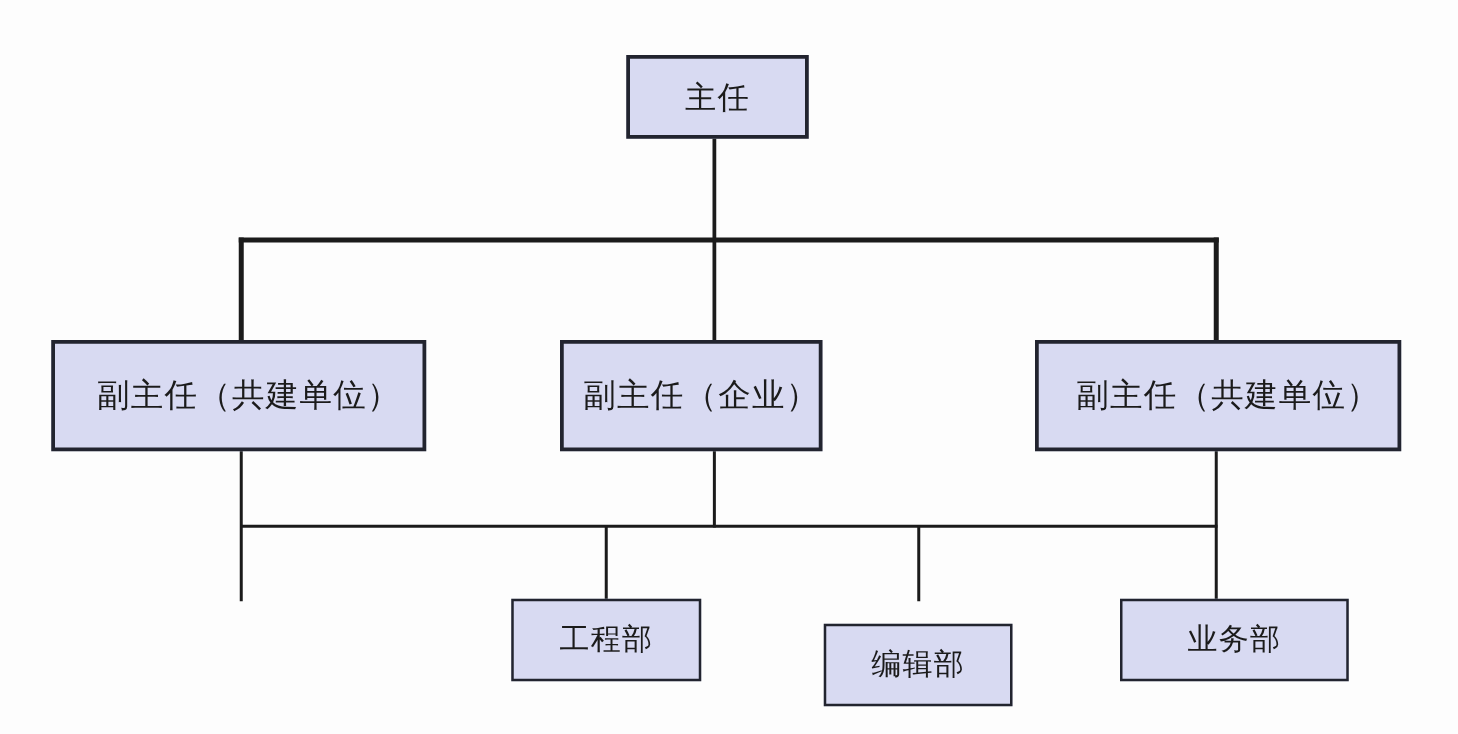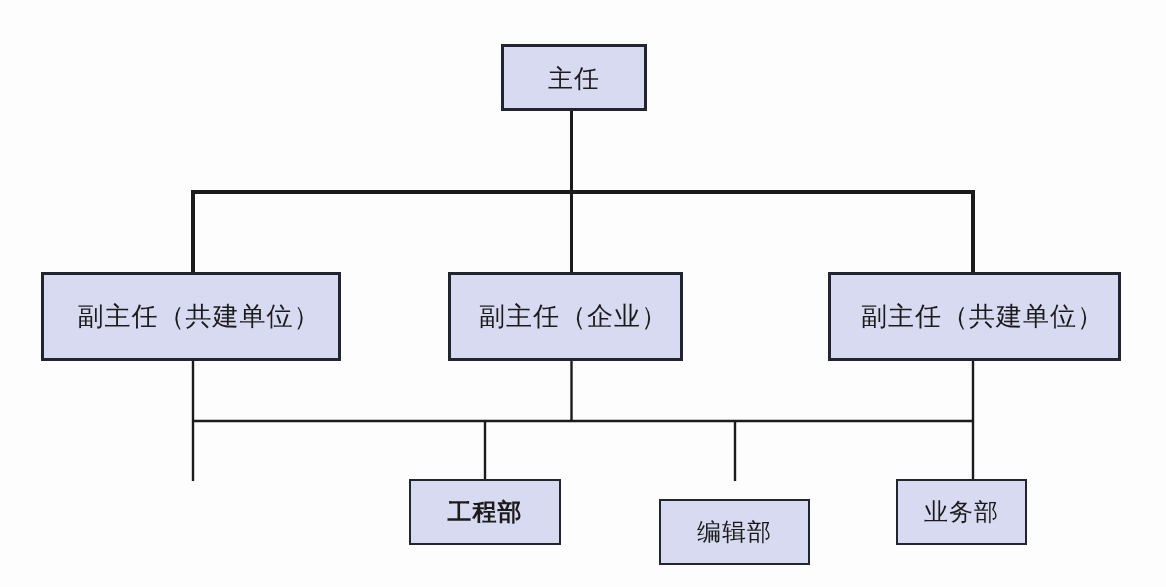--- a/index.html
+++ b/index.html
@@ -67,30 +67,30 @@
     <line class="w-thin" x1="735" y1="420" x2="735" y2="481"></line>
   </svg>
 
   <div class="node lvl1" style="left:501px; top:44px; width:146px; height:67px;align-items:center;">
     <span>主任</span>
   </div>
 
   <div class="node lvl2" style="left:41px; top:272px; width:300px; height:89px;">
     <span>副主任（共建单位）</span>
   </div>
-  <div class="node lvl2" style="left:448px; top:272px; width:235px; height:89px;">
+  <div class="node lvl2" style="left:448px; top:272px; width:210px; height:89px;">
     <span>副主任（企业）</span>
   </div>
   <div class="node lvl2" style="left:828px; top:272px; width:293px; height:89px;">
     <span>副主任（共建单位）</span>
   </div>
 
-  <div class="node lvl3" style="left:409px; top:479px; width:152px; height:66px;font-weight:bold;">
+  <div class="node lvl3" style="left:409px; top:479px; width:152px; height:66px;">
     <span>工程部</span>
   </div>
   <div class="node lvl3" style="left:659px; top:479px; width:151px; height:66px;margin-top:20px;">
     <span>编辑部</span>
   </div>
-  <div class="node lvl3" style="left:896px; top:479px; width:131px; height:66px;">
+  <div class="node lvl3" style="left:896px; top:479px; width:183px; height:66px;">
     <span>业务部</span>
   </div>
 
 </div>
 
 </body></html>

